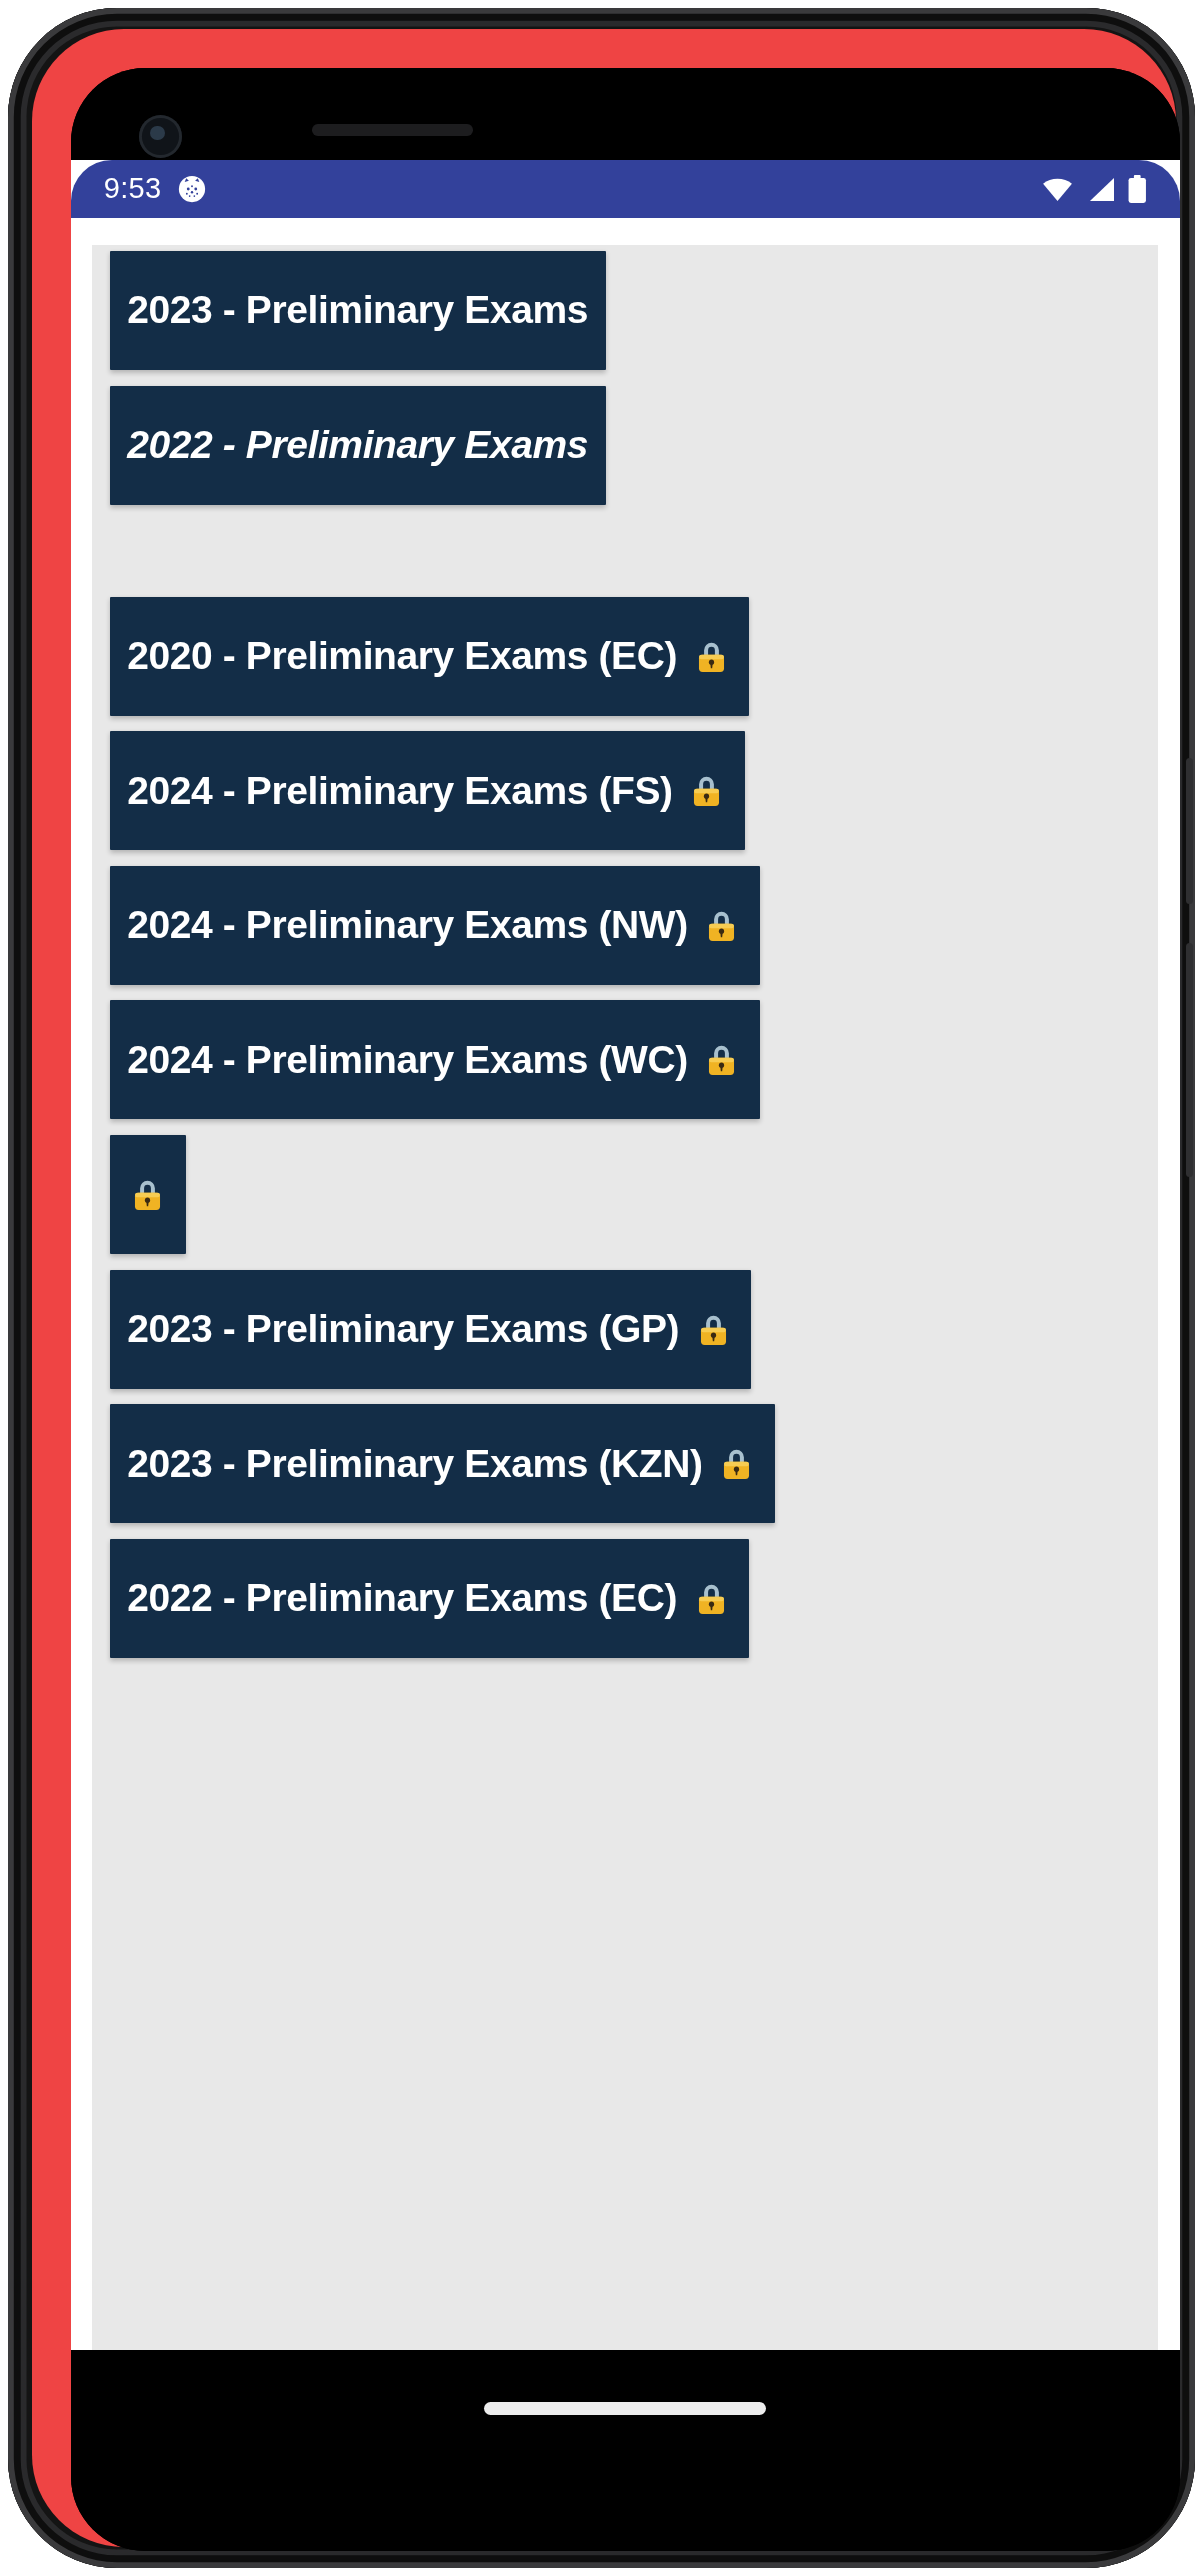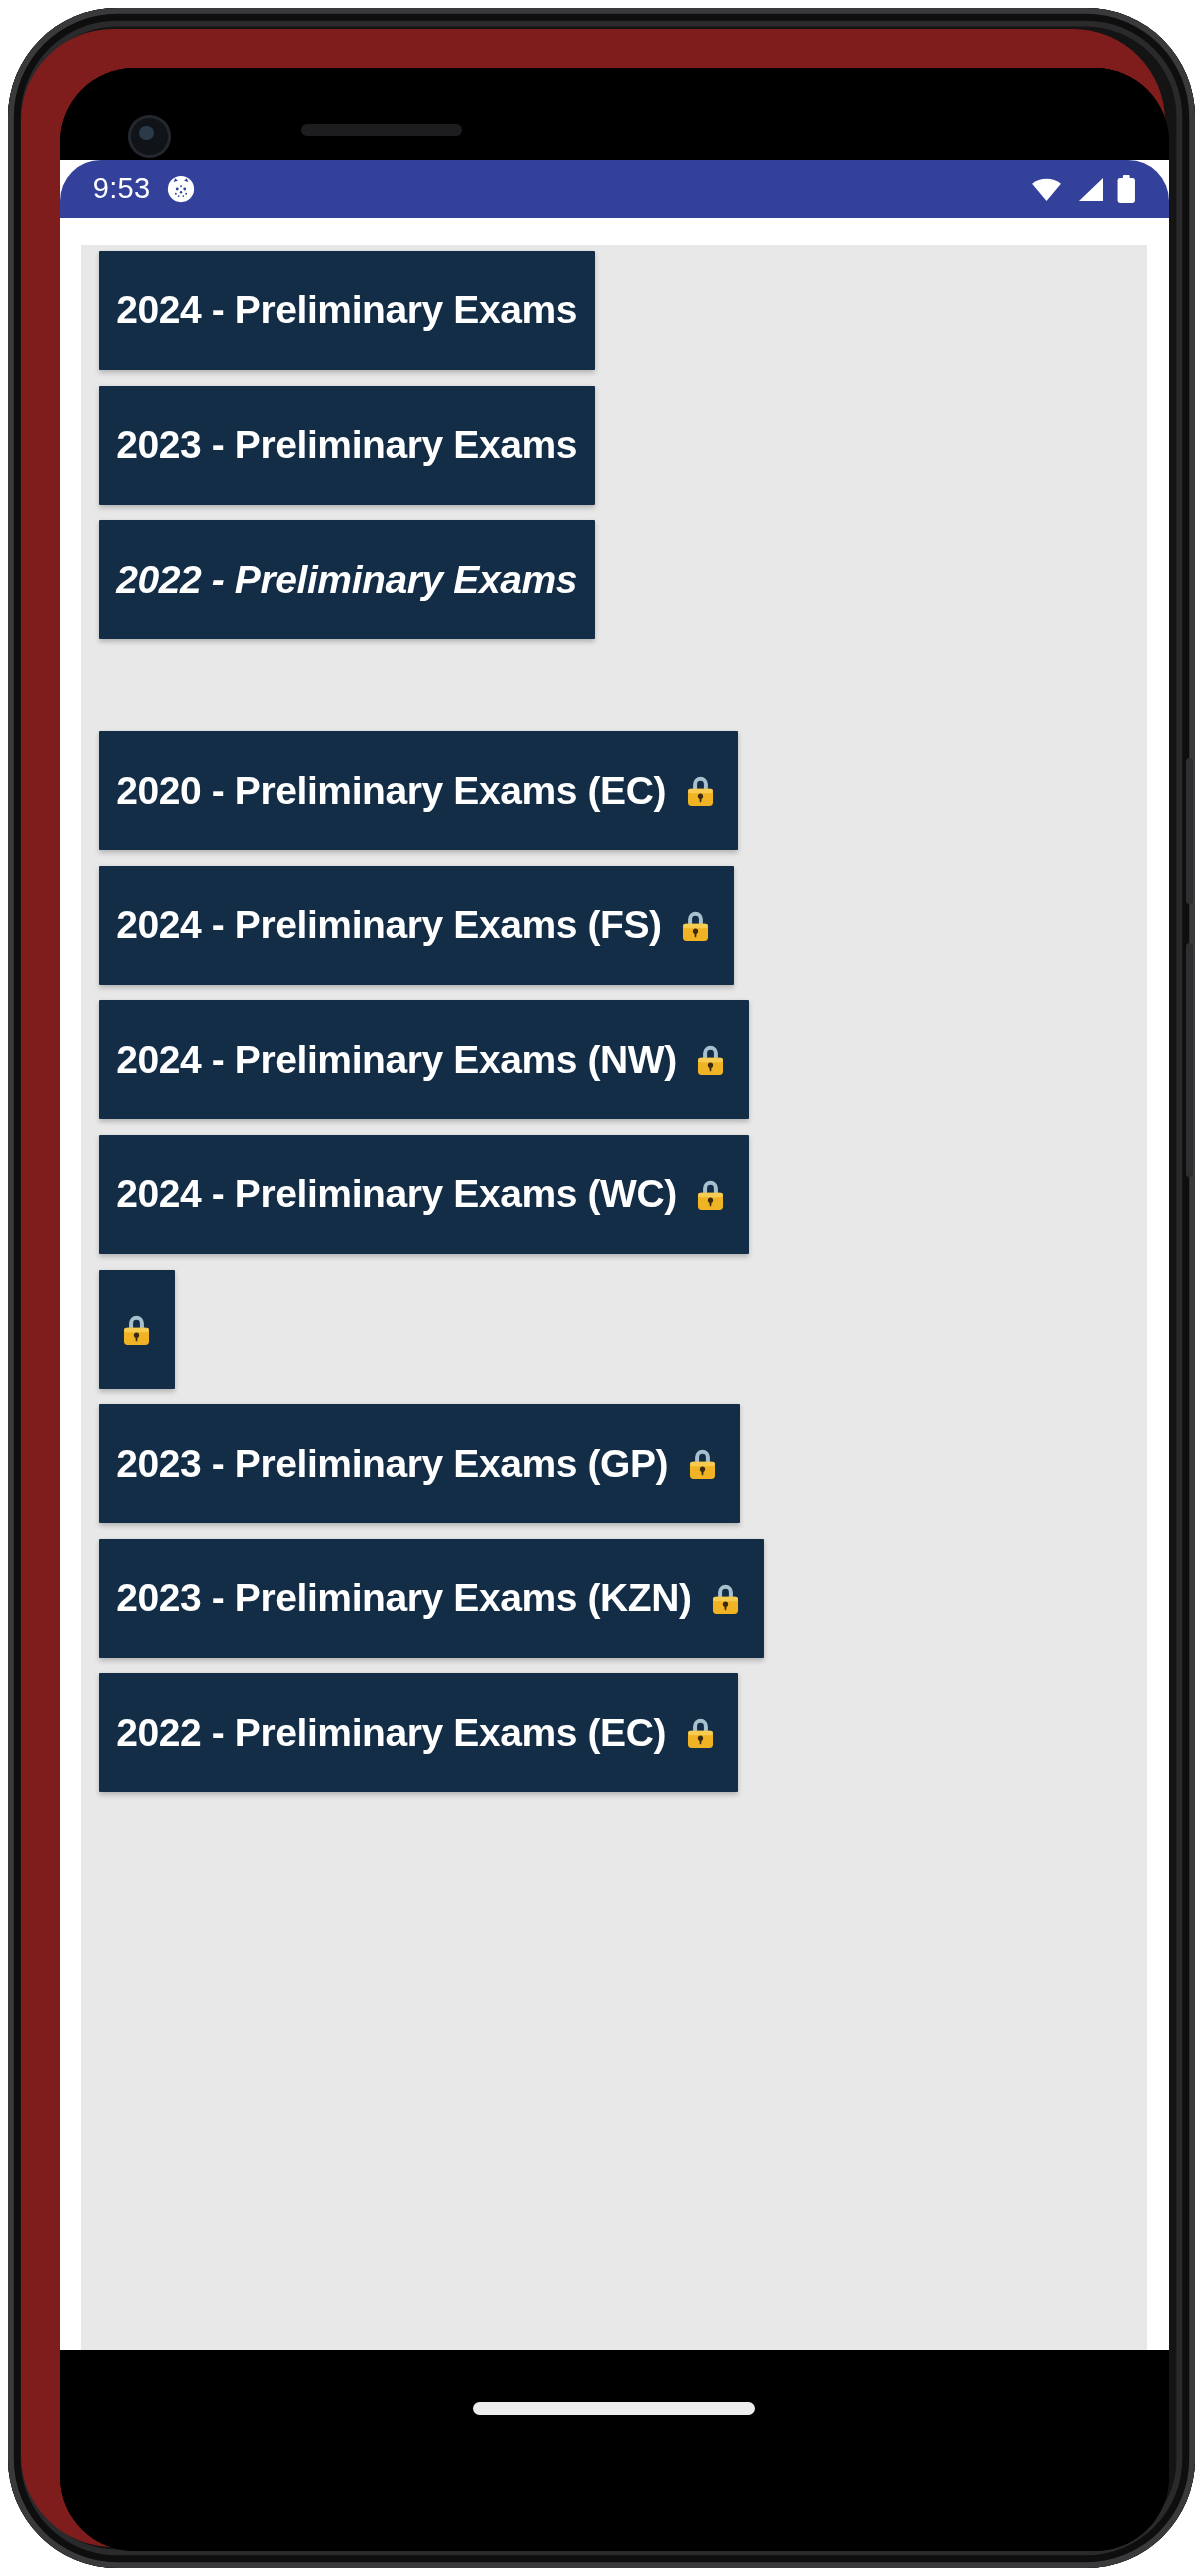--- a/index.html
+++ b/index.html
@@ -29,26 +29,26 @@
     height: 2560px;
     border-radius: 109px;
     background: #141414;
     box-shadow: inset 0 0 0 5.8px #3a3a3c,
                 inset 0 0 0 12.7px #0e0e0e,
                 inset 0 0 0 18.5px #2a2a2c;
   }
 
   .phone-bezel {
     position: absolute;
-    left: 13px;
+    left: 24px;
     top: 21.4px;
     width: 1144px;
     height: 2518px;
     border-radius: 92px;
-    background: #7f1d1d;
+    background: #ef4444;
   }
 
   .phone-screen {
     position: absolute;
     left: 39px;
     top: 39px;
     width: 1109px;
     height: 2483px;
     border-radius: 74px;
     background: #000000;
@@ -261,23 +261,20 @@
               <svg width="18.5" height="28" viewBox="0 0 19 29">
                 <rect x="6" y="0" width="7" height="3.5" rx="1" fill="#ffffff"></rect>
                 <rect x="0.5" y="3" width="18" height="26" rx="2.5" fill="#ffffff"></rect>
               </svg>
             </div>
           </div>
 
           <div class="content-wrap">
             <div class="list-panel">
 
-              <button class="exam-btn">
-                <span>2024 - Preliminary Exams</span>
-              </button>
 
               <button class="exam-btn">
                 <span>2023 - Preliminary Exams</span>
               </button>
 
               <button class="exam-btn spaced-below">
                 <span>2022 - Preliminary Exams</span>
               </button>
 
               <button class="exam-btn">

